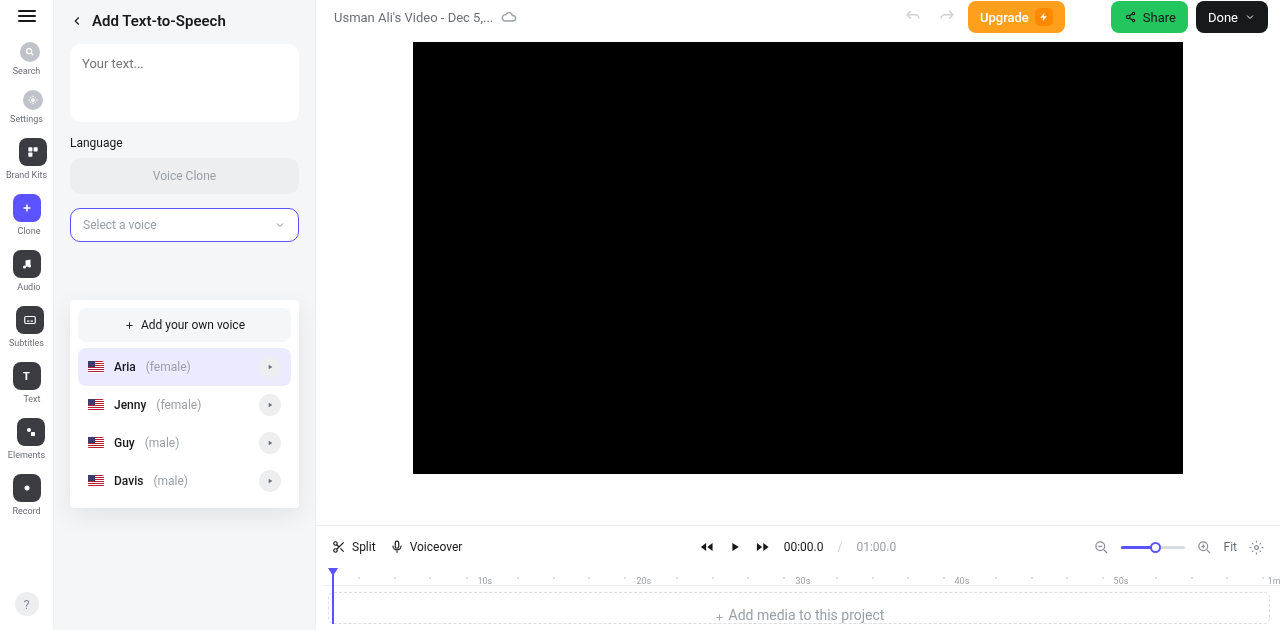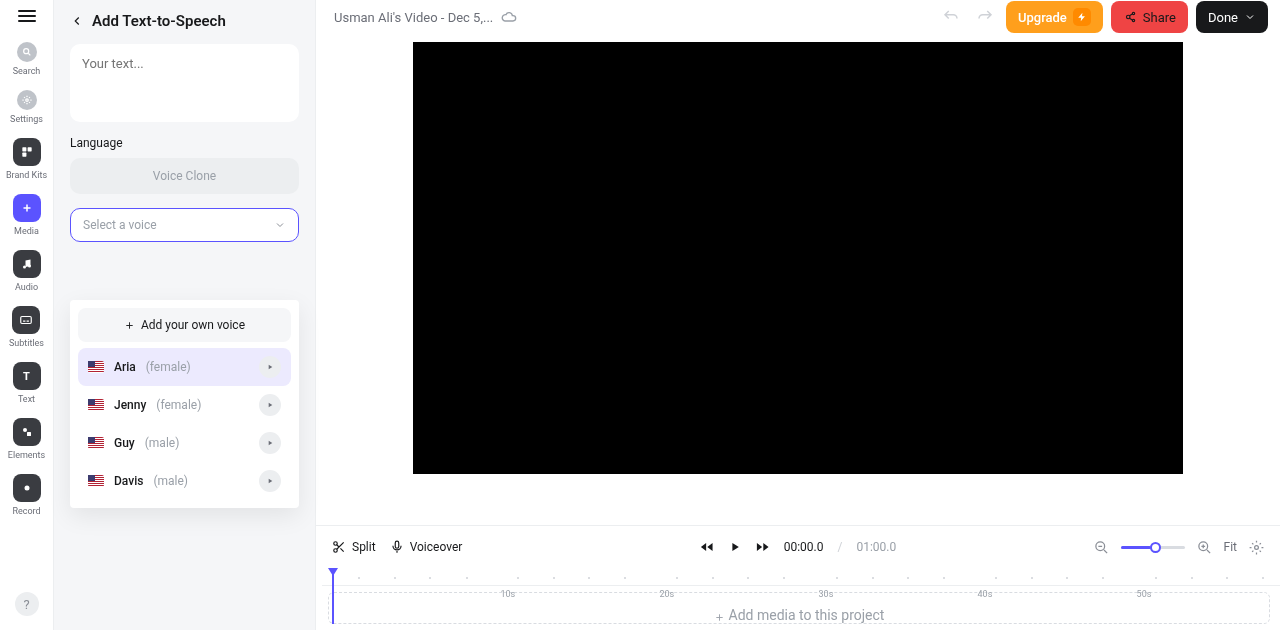--- a/index.html
+++ b/index.html
@@ -1,21 +1,21 @@
 <!DOCTYPE html>
 <html><head>
 <meta charset="utf-8">
 <style>
 * { box-sizing: border-box; margin: 0; padding: 0; font-family: -apple-system, BlinkMacSystemFont, "Segoe UI", Roboto, sans-serif; }
 body { background: #fff; width: 1280px; height: 630px; overflow: hidden; color: #18191b; }
 .app { display: flex; height: 100%; }
 
 
 .rail { width: 54px; background: #fff; border-right: 1px solid #eceef0; display: flex; flex-direction: column; align-items: center; padding-top: 10px; gap: 14px; }
-.rail-item { display: flex; flex-direction: column; align-items: center; gap: 4px; cursor: pointer; }
+.rail-item { display: flex; flex-direction: column; align-items: flex-end; gap: 4px; cursor: pointer; }
 .rail-icon { width: 28px; height: 28px; border-radius: 8px; display: flex; align-items: center; justify-content: center; color: #6b6e77; }
 .rail-icon.active { background: #5b53ff; color: #fff; }
 .rail-icon.dark { background: #3a3c41; color: #fff; }
 .rail-icon.dot { background: #bfc3c9; color: #fff; width: 20px; height: 20px; border-radius: 50%; }
 .rail-label { font-size: 9px; color: #6b6e77; }
 .rail-spacer { flex: 1; }
 .help-btn { width: 24px; height: 24px; border-radius: 50%; background: #eceef0; color: #8a8e96; display: flex; align-items: center; justify-content: center; font-size: 13px; margin-bottom: 14px; cursor: pointer; }
 .hamburger { width: 18px; display:flex; flex-direction:column; gap:3px; cursor:pointer; margin-bottom:6px; }
 .hamburger span { height:2px; background:#18191b; border-radius:2px; }
 
@@ -53,21 +53,21 @@
 
 .main { flex: 1; display: flex; flex-direction: column; }
 .topbar { height: 34px; display: flex; align-items: center; padding: 0 12px; gap: 8px; }
 .title-text { font-size: 13px; color: #6b6e77; margin-left: 6px; }
 .cloud { color: #9aa0a8; }
 .top-spacer { flex: 1; }
 .undo-btn { color: #cfd2d7; cursor: pointer; padding: 4px; }
 .btn { height: 32px; border-radius: 8px; display: flex; align-items: center; padding: 0 12px; font-size: 13px; cursor: pointer; gap: 6px; }
 .btn-upgrade { background: #ff9f1c; color: #fff; font-weight: 500; }
 .bolt { background: #ff8a00; border-radius: 5px; width: 18px; height: 18px; display:flex; align-items:center; justify-content:center; }
-.btn-share { background: #ef4444; color: #18191b; }
+.btn-share { background: #22c55e; color: #18191b; margin-left: 38px; }
 .btn-done { background: #18191b; color: #fff; }
 
 .canvas-wrap { flex: 1; display: flex; flex-direction: column; align-items: center; padding-top: 8px; }
 .canvas { width: 770px; height: 432px; background: #000; }
 .canvas-controls { display: flex; gap: 10px; margin-top: 10px; }
 .cc-btn { height: 30px; border: 1px solid #e3e5e9; border-radius: 8px; display: flex; align-items: center; padding: 0 10px; font-size: 12px; gap: 6px; cursor: pointer; background:#fff; }
 .ratio { color: #9aa0a8; }
 .bg-dot { width: 16px; height: 16px; border-radius: 50%; background: #000; }
 
 
@@ -80,21 +80,21 @@
 .time-sep { color: #cfd2d7; }
 .time-dur { color: #9aa0a8; }
 .controls-right { margin-left: auto; display: flex; align-items: center; gap: 12px; }
 .zoom-slider { width: 64px; height: 3px; background: #d9dce1; border-radius: 2px; position: relative; }
 .zoom-fill { position:absolute; left:0; top:0; height:100%; width:48%; background:#5b53ff; border-radius:2px; }
 .zoom-thumb { position: absolute; top: -4px; left: 46%; width: 11px; height: 11px; border-radius: 50%; background: #fff; border: 2px solid #5b53ff; }
 .fit-btn { font-size: 12px; color: #6b6e77; cursor: pointer; }
 
 .timeline { height: 60px; position: relative; padding-left: 6px; }
 .ruler { height: 16px; position: relative; border-bottom: 1px solid #eceef0; margin-top:2px; }
-.tick { position: absolute; font-size: 9px; color: #9aa0a8; top: 19px; transform: translateX(-50%); margin-left: 23px; }
+.tick { position: absolute; font-size: 9px; color: #9aa0a8; top: 6px; transform: translateX(-50%); }
 .minor { position:absolute; width:2px; height:2px; background:#cfd2d7; top:7px; border-radius:50%; }
 .playhead { position: absolute; top: -2px; left: 6px; width: 10px; height: 10px; }
 .playhead-head { width: 0; height: 0; border-left: 5px solid transparent; border-right: 5px solid transparent; border-top: 8px solid #5b53ff; }
 .playhead-line { position: absolute; top: 6px; left: 4px; width: 2px; height: 50px; background: #5b53ff; }
 .track { height: 32px; border: 1px dashed #d9dce1; border-radius: 6px; margin: 6px 10px 0 6px; display: flex; align-items: flex-end; justify-content: center; font-size: 14px; color: #9aa0a8; gap: 4px; cursor: pointer; }
 
 svg { display: block; }
 </style>
 </head>
 <body>
@@ -135,21 +135,21 @@
           </svg>
         </div>
       <div class="rail-label">Brand Kits</div>
     </div>
     <div class="rail-item">
       <div class="rail-icon active">
           <svg width="12" height="12" viewBox="0 0 24 24" stroke="#fff" stroke-width="3">
             <path d="M12 5v14M5 12h14"></path>
           </svg>
         </div>
-      <div class="rail-label">Media</div>
+      <div class="rail-label">Clone</div>
     </div>
     <div class="rail-item">
       <div class="rail-icon dark">
           <svg width="12" height="12" viewBox="0 0 24 24" fill="#fff">
             <path d="M9 18V5l10-2v13"></path>
             <circle cx="7" cy="18" r="3"></circle>
             <circle cx="17" cy="16" r="3"></circle>
           </svg>
         </div>
       <div class="rail-label">Audio</div>

